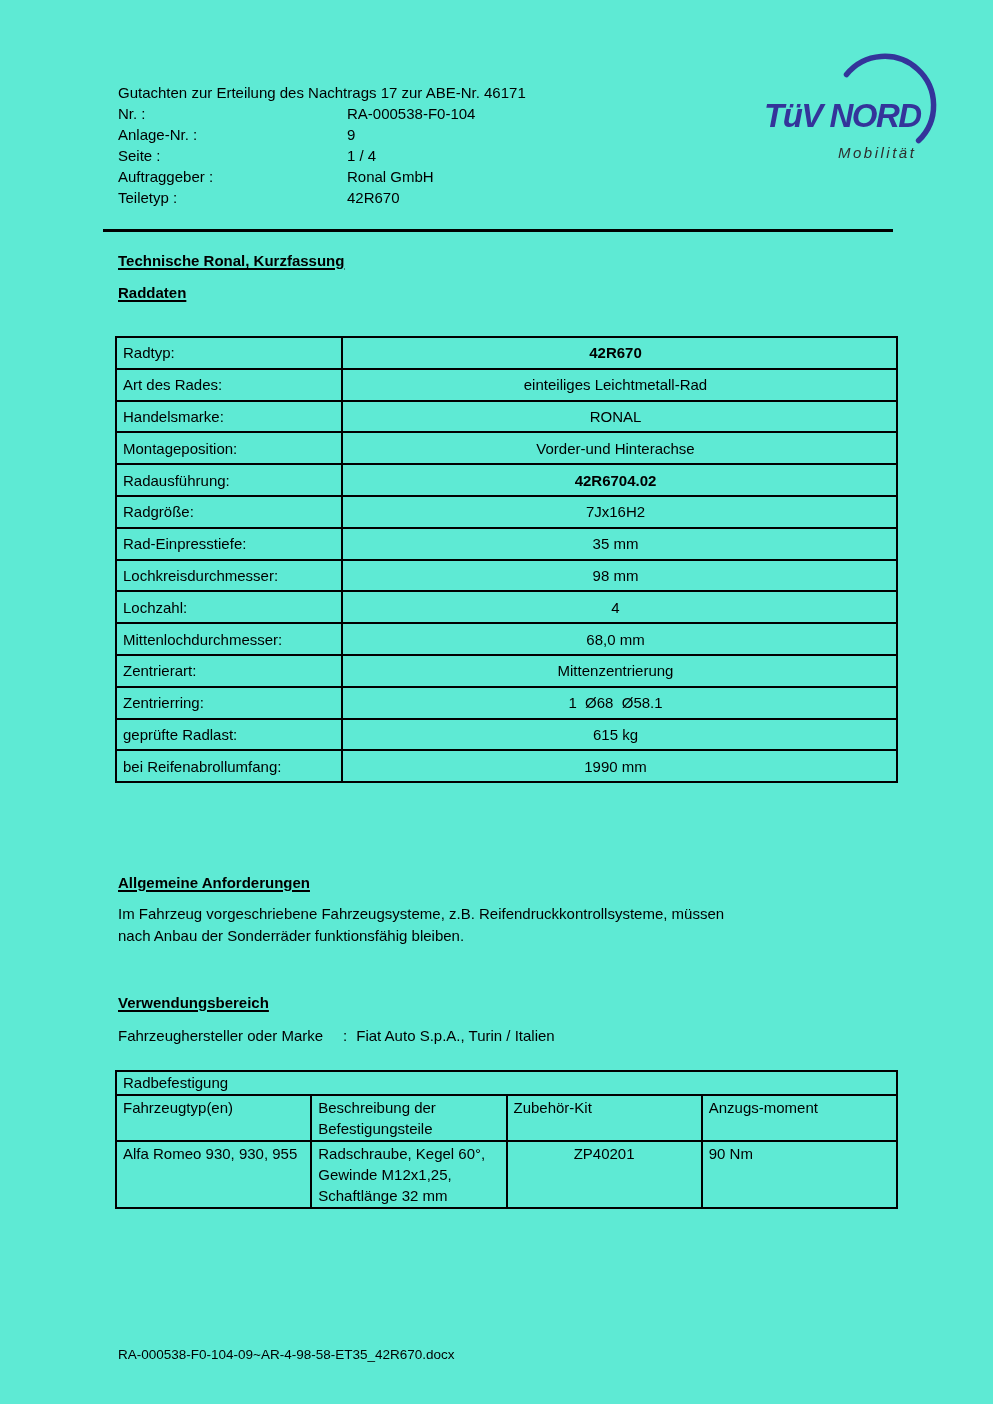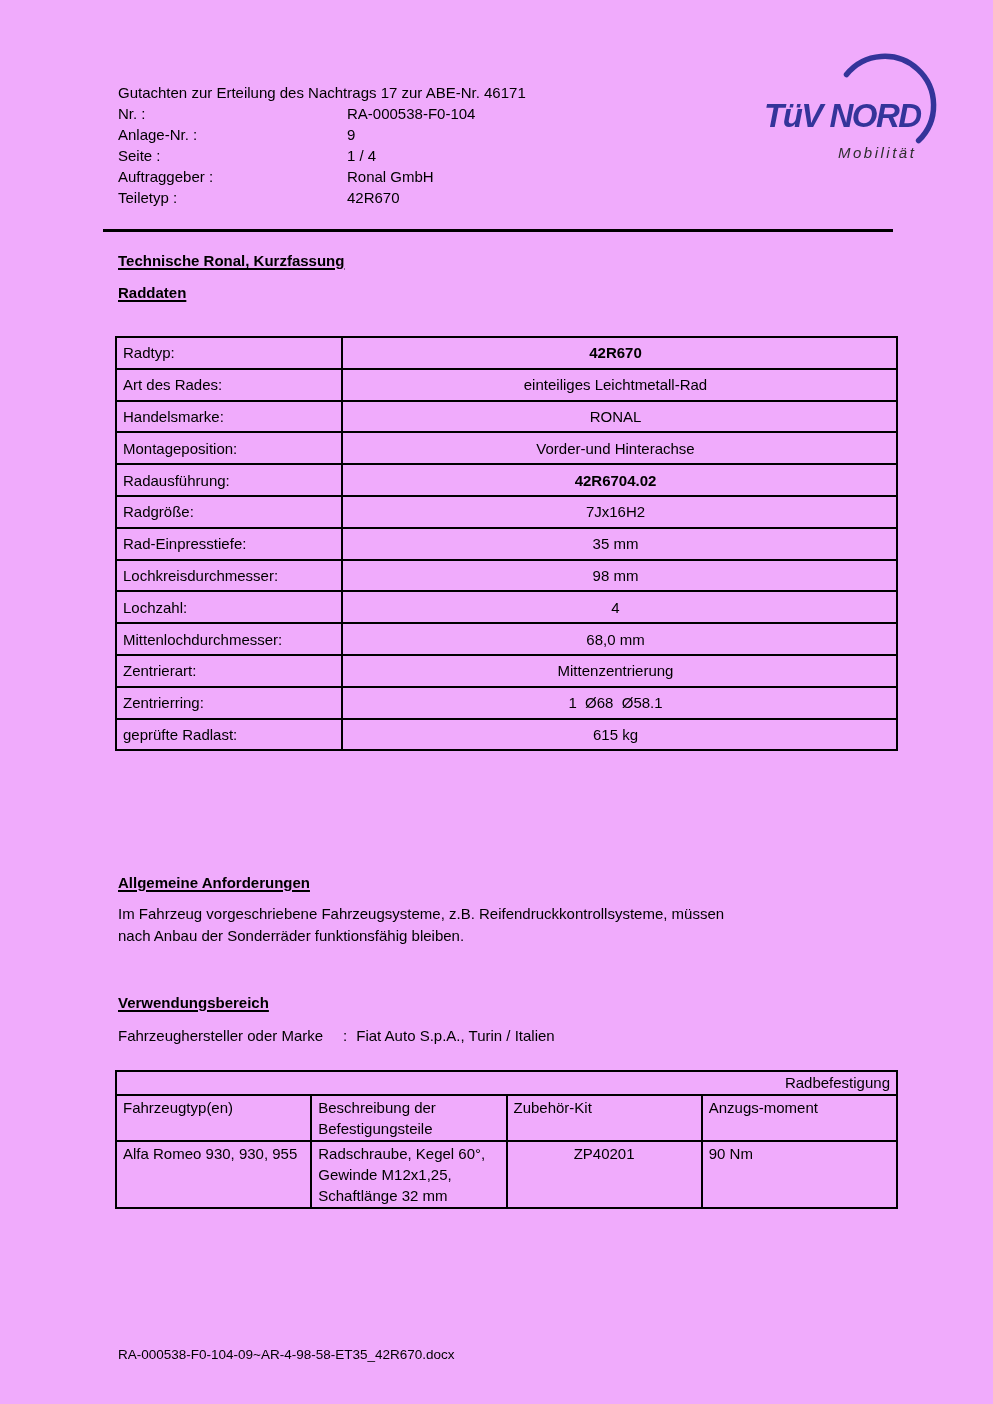--- a/index.html
+++ b/index.html
@@ -2,21 +2,21 @@
 <html><head>
 <meta charset="utf-8">
 <style>
   * { margin: 0; padding: 0; box-sizing: border-box; }
   html, body { background: #ffffff; }
   body {
     width: 993px; height: 1404px;
     font-family: "Liberation Sans", "DejaVu Sans", sans-serif;
     color: #000; font-size: 15px;
   }
-  .page { position: relative; width: 993px; height: 1404px; overflow: hidden; background: #f0abfc; }
+  .page { position: relative; width: 993px; height: 1404px; overflow: hidden; background: #5eead4; }
 
   
   .doc-header { position: absolute; left: 118px; top: 82px; line-height: 21px; }
   .doc-header .hrow { display: flex; }
   .doc-header .hlbl { width: 229px; flex: 0 0 229px; }
 
   
   .logo { position: absolute; left: 752px; top: 50px; width: 200px; height: 128px; }
   .logo svg.arc { position: absolute; left: 0; top: 0; }
   .brand {
@@ -54,21 +54,21 @@
   .verw-line .sep { margin-left: 20px; }
   .verw-line .val { margin-left: 9px; }
 
   
   .radbef-table { position: absolute; left: 115px; top: 1070px; width: 783px; border-collapse: collapse; table-layout: fixed; }
   .radbef-table td { border: 2px solid #000; vertical-align: top; padding: 1px 6px; line-height: 21px; }
   .radbef-table .c1 { width: 270px; }
   .radbef-table .c2 { width: 327px; }
   .radbef-table .c3 { width: 110px; }
   .radbef-table .c4 { width: 76px; }
-  .radbef-table td.title-cell { height: 22px; padding: 0 6px 1px 6px; text-align: right; }
+  .radbef-table td.title-cell { height: 22px; padding: 0 6px 1px 6px; }
   .radbef-table tr.hdr td { height: 44px; }
   .radbef-table tr.datarow td { height: 48px; }
   .radbef-table td.center { text-align: center; }
 
   
   .footer { position: absolute; left: 118px; top: 1347px; font-size: 13.5px; }
 </style>
 </head>
 <body>
 
@@ -158,20 +158,24 @@
         <td class="valcell">Mittenzentrierung</td>
       </tr>
       <tr>
         <td class="lblcell">Zentrierring:</td>
         <td class="valcell">1&nbsp; Ø68&nbsp; Ø58.1</td>
       </tr>
       <tr>
         <td class="lblcell">geprüfte Radlast:</td>
         <td class="valcell">615 kg</td>
       </tr>
+      <tr>
+        <td class="lblcell">bei Reifenabrollumfang:</td>
+        <td class="valcell">1990 mm</td>
+      </tr>
     </tbody>
   </table>
 
   <div class="allg-heading h-ul">Allgemeine Anforderungen</div>
   <div class="allg-body">Im Fahrzeug vorgeschriebene Fahrzeugsysteme, z.B. Reifendruckkontrollsysteme, müssen
 nach Anbau der Sonderräder funktionsfähig bleiben.</div>
 
   <div class="verw-heading h-ul">Verwendungsbereich</div>
   <div class="verw-line">
     <span>Fahrzeughersteller oder Marke</span><span class="sep">:</span><span class="val">Fiat Auto S.p.A., Turin / Italien</span>

